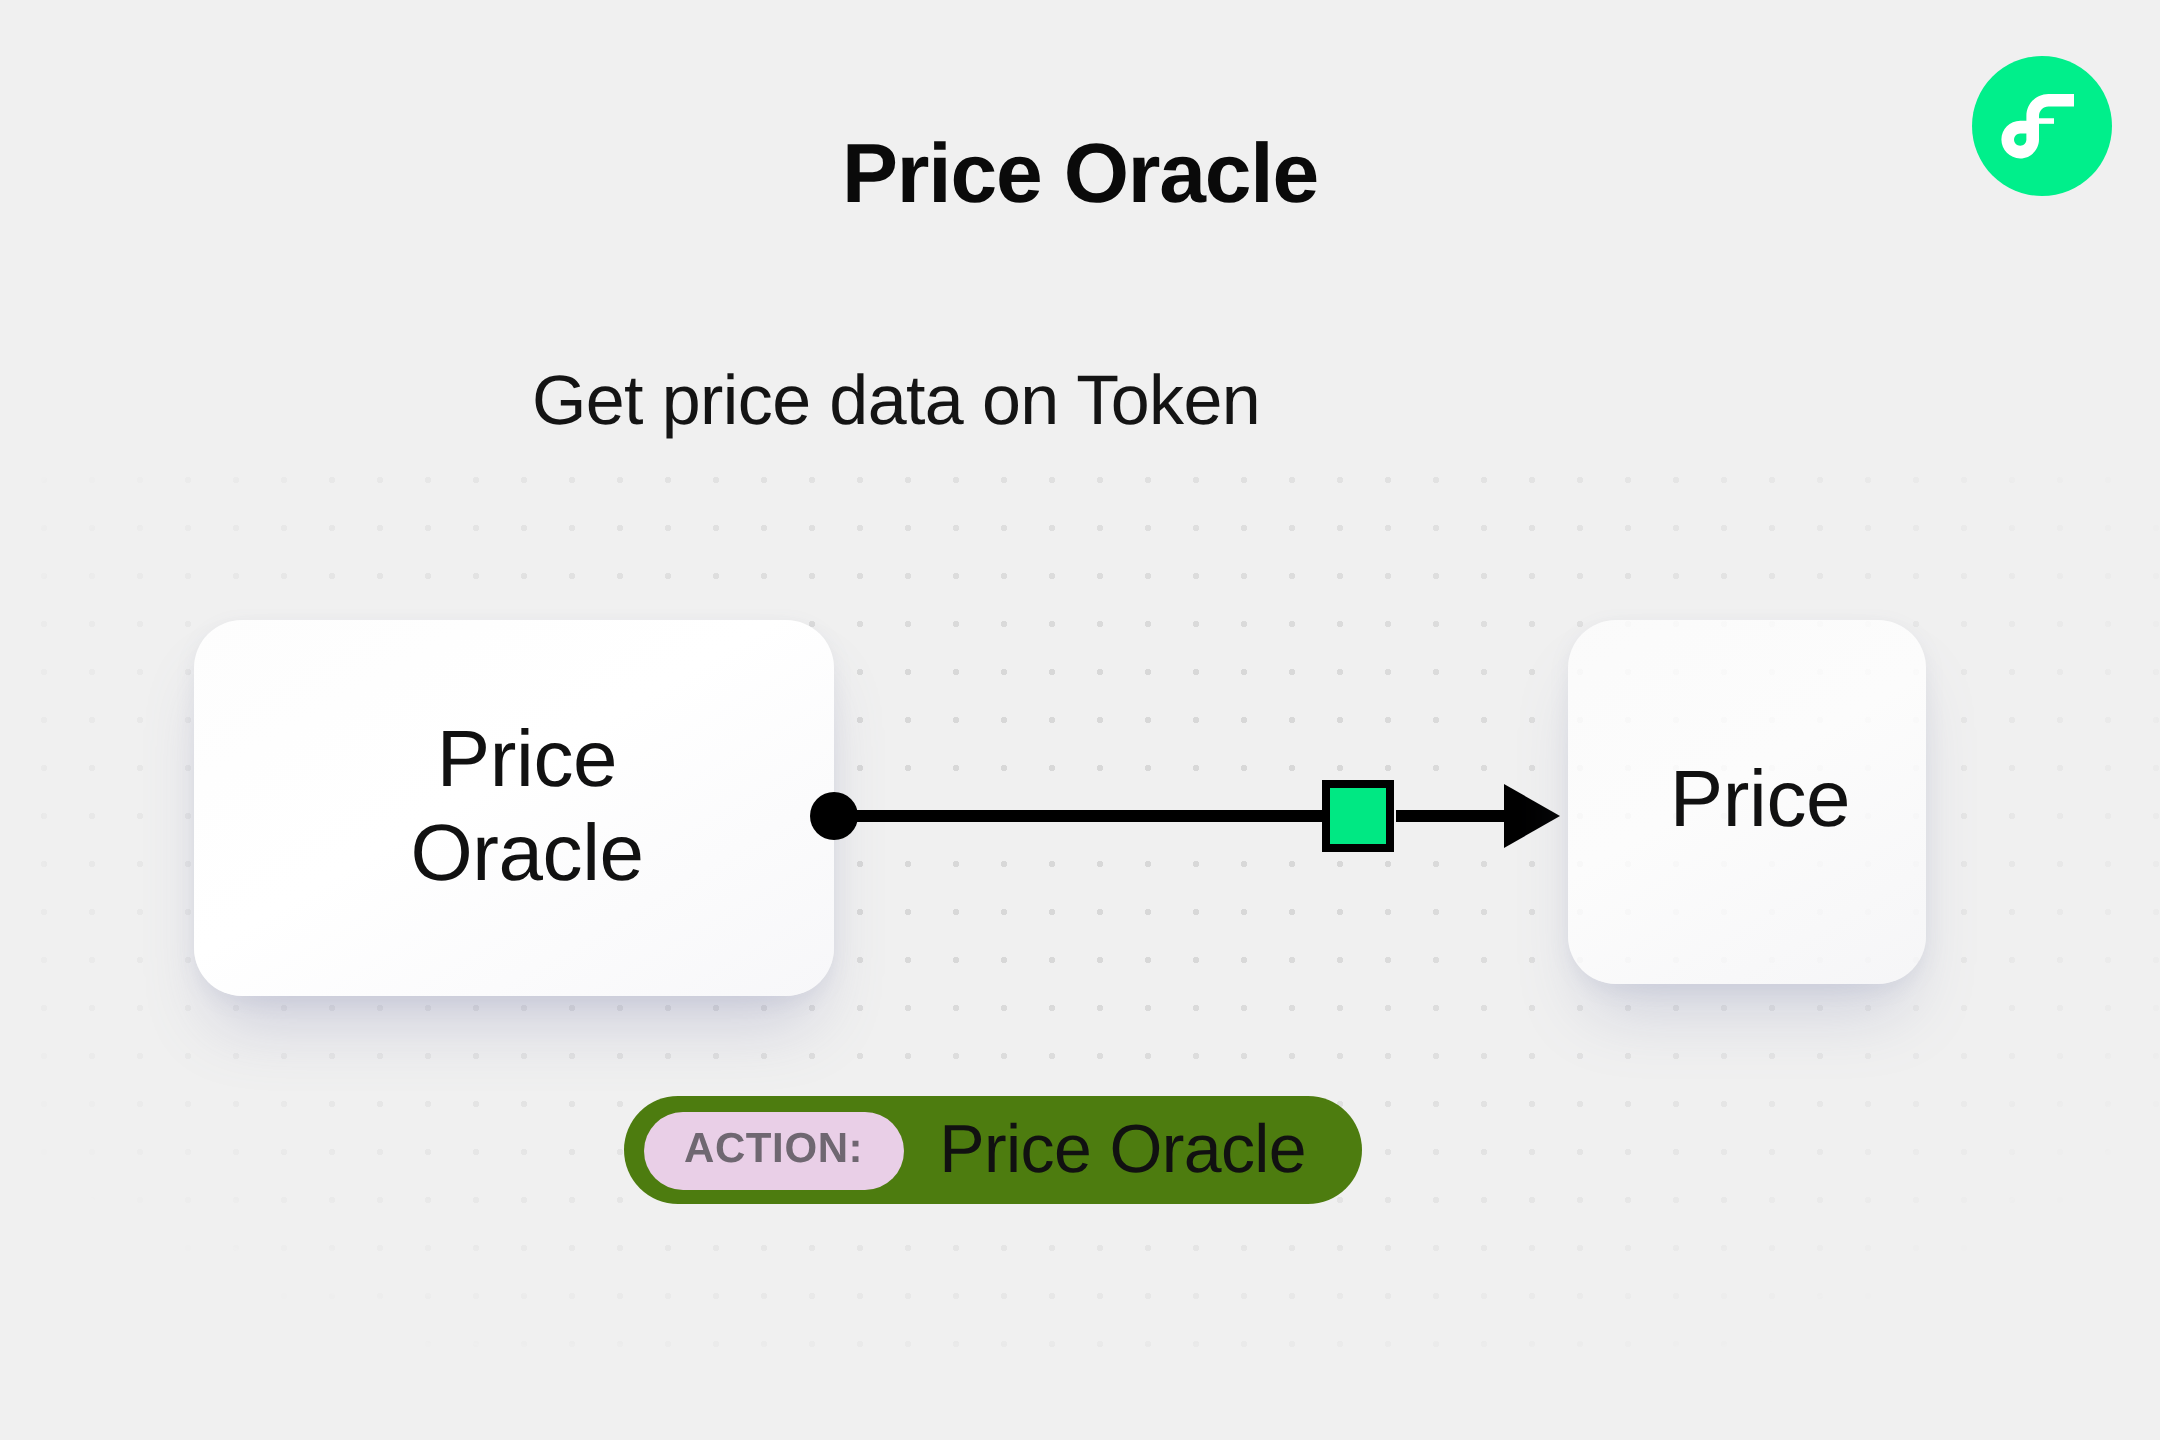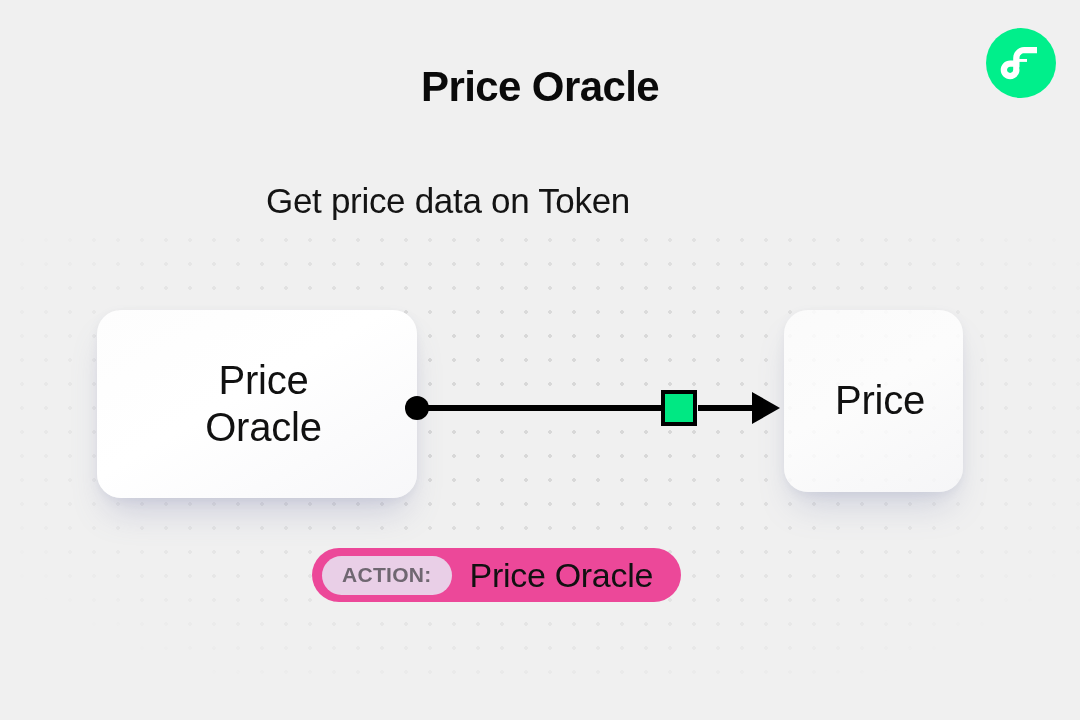--- a/index.html
+++ b/index.html
@@ -145,21 +145,21 @@
   }
 
   
   #action-badge {
     position: absolute;
     left: 312px;
     top: 548px;
     height: 54px;
     padding: 0 28px 0 10px;
     border-radius: 27px;
-    background: #ec4899;
+    background: #4d7c0f;
     display: flex;
     align-items: center;
     gap: 18px;
   }
 
   #action-badge-kind {
     background: #e9cfe7;
     color: #6f6771;
     border-radius: 20px;
     padding: 7px 20px 8px;

